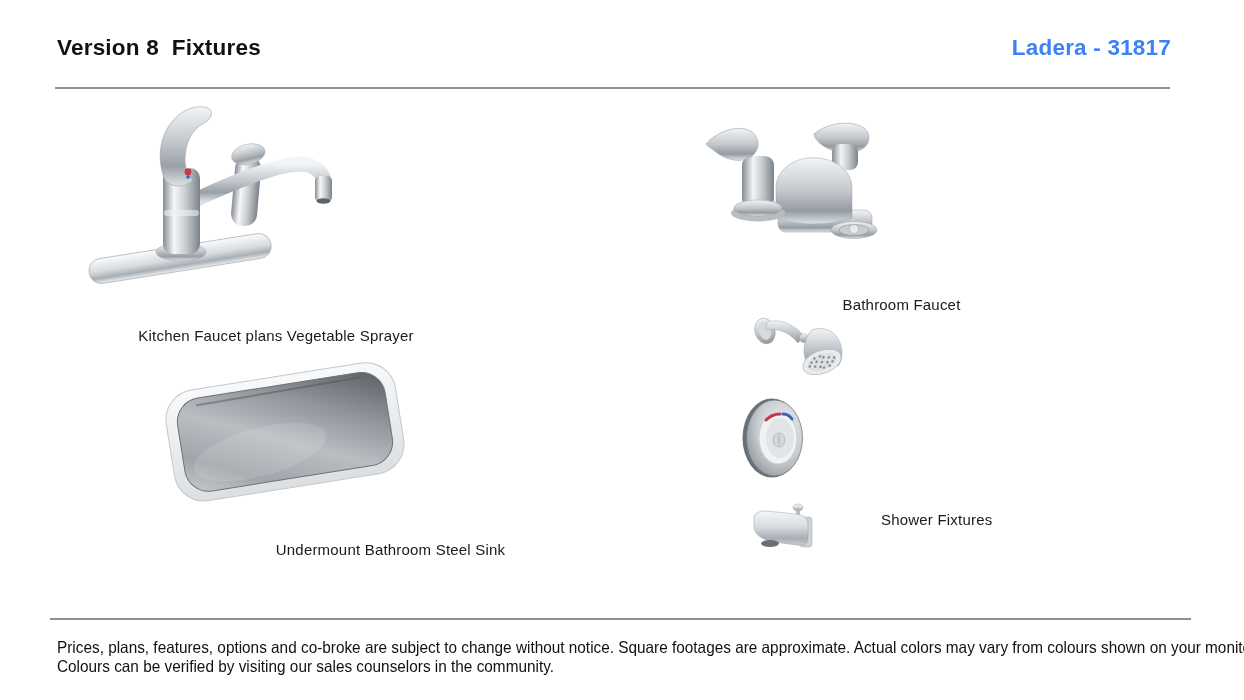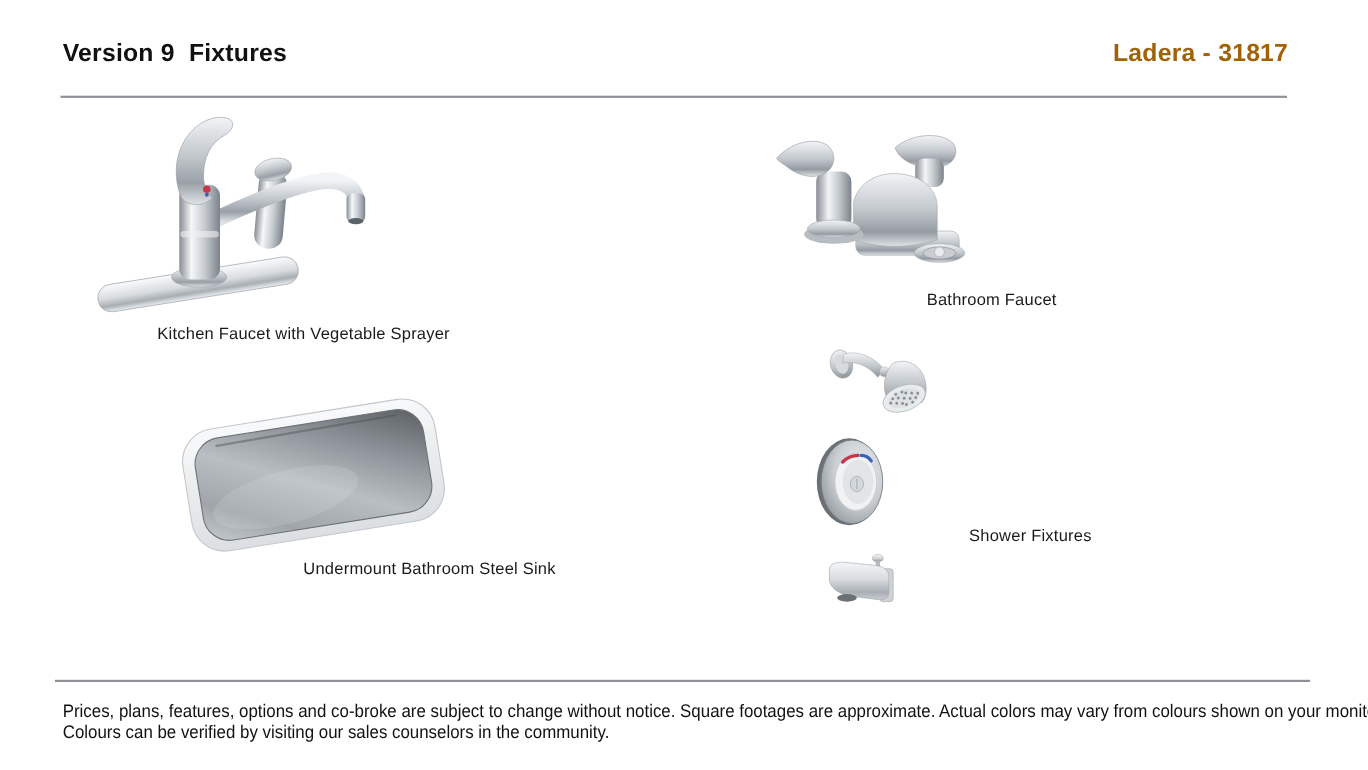--- a/index.html
+++ b/index.html
@@ -1,41 +1,41 @@
 <!DOCTYPE html>
 <html><head>
 <meta charset="utf-8">
 <style>
   html,body{margin:0;padding:0;background:#ffffff;}
   .page{position:relative;width:1244px;height:700px;background:#ffffff;overflow:hidden;
         font-family:"Liberation Sans",sans-serif;color:#111;}
   .header-title{position:absolute;left:57px;top:35px;font-size:22.5px;font-weight:600;
         letter-spacing:.2px;white-space:pre;color:#111;}
   .header-plan{position:absolute;right:73px;top:35px;font-size:22.5px;font-weight:600;
-        letter-spacing:.2px;color:#a16207;}
+        letter-spacing:.2px;color:#3b82f6;}
   .rule{position:absolute;height:1.5px;background:#8e9297;}
   .rule-top{left:55px;width:1115px;top:87px;}
   .rule-bottom{left:50px;width:1141px;top:618px;}
   .figure{position:absolute;}
   .figure svg{display:block;width:100%;height:100%;}
-  .caption{position:absolute;font-size:15px;font-weight:400;color:#1a1a1a;letter-spacing:.2px;}
+  .caption{position:absolute;font-size:15px;font-weight:400;color:#1a1a1a;letter-spacing:.2px;margin-top:32px;}
   .caption.centered{text-align:center;}
   .cap-kitchen{left:85px;top:295px;width:382px;}
   .cap-sink{left:200px;top:509px;width:381px;}
   .cap-bath{left:711px;top:264px;width:381px;}
   .cap-shower{left:881px;top:479px;text-align:center;}
   .disclaimer{position:absolute;left:57px;top:638px;font-size:16.5px;line-height:19px;
         color:#111;transform:scaleX(.93);transform-origin:0 0;white-space:nowrap;}
 </style>
 </head>
 <body>
 
 <div class="page">
 
-  <div class="header-title">Version 9  Fixtures</div>
+  <div class="header-title">Version 8  Fixtures</div>
   <div class="header-plan">Ladera - 31817</div>
   <div class="rule rule-top"></div>
 
   <div class="figure" style="left:85px;top:100px;width:260px;height:190px;">
     <svg viewBox="0 0 260 190" xmlns="http://www.w3.org/2000/svg">
       <defs>
         <linearGradient id="kfA" x1="0" y1="0" x2="0" y2="1">
           <stop offset="0" stop-color="#f2f4f6"></stop>
             <stop offset=".45" stop-color="#c2c7cc"></stop>
           <stop offset=".75" stop-color="#9aa0a7"></stop>
@@ -67,21 +67,21 @@
       <rect x="230" y="76" width="17" height="26" rx="5" fill="url(#kfB)"></rect>
       <ellipse cx="238.5" cy="101" rx="7" ry="2.8" fill="#5d636a"></ellipse>
       <ellipse cx="96" cy="152" rx="25" ry="9" fill="url(#kfA)" stroke="#9aa0a6" stroke-width="0.5"></ellipse>
       <rect x="78" y="68" width="37" height="86" rx="10" fill="url(#kfB)"></rect>
       <rect x="79" y="110" width="35" height="6" rx="3" fill="#eef1f3" opacity="0.6"></rect>
       <path d="M80,80 C70,56 76,28 95,14 C104,7 116,5 123,8 C129,11 127,19 119,23 C106,30 100,44 100,60 C100,68 103,74 108,80 C100,88 87,88 80,80 Z" fill="url(#kfA)" stroke="#9ba1a8" stroke-width="0.6"></path>
       <circle cx="103" cy="72" r="3.4" fill="#c8384a"></circle>
       <circle cx="103" cy="77" r="1.8" fill="#3a62b8"></circle>
     </svg>
   </div>
-  <div class="caption centered cap-kitchen">Kitchen Faucet with Vegetable Sprayer</div>
+  <div class="caption centered cap-kitchen">Kitchen Faucet plans Vegetable Sprayer</div>
 
   <div class="figure" style="left:157px;top:360px;width:255px;height:145px;">
     <svg viewBox="0 0 255 145" xmlns="http://www.w3.org/2000/svg">
       <defs>
         <linearGradient id="skRim" x1="0" y1="0" x2="0" y2="1">
           <stop offset="0" stop-color="#f7f9fa"></stop>
             <stop offset="1" stop-color="#dcdfe2"></stop>
         </linearGradient>
         <linearGradient id="skBowl" x1="1" y1="0" x2="0" y2="1">
           <stop offset="0" stop-color="#585d62"></stop>

